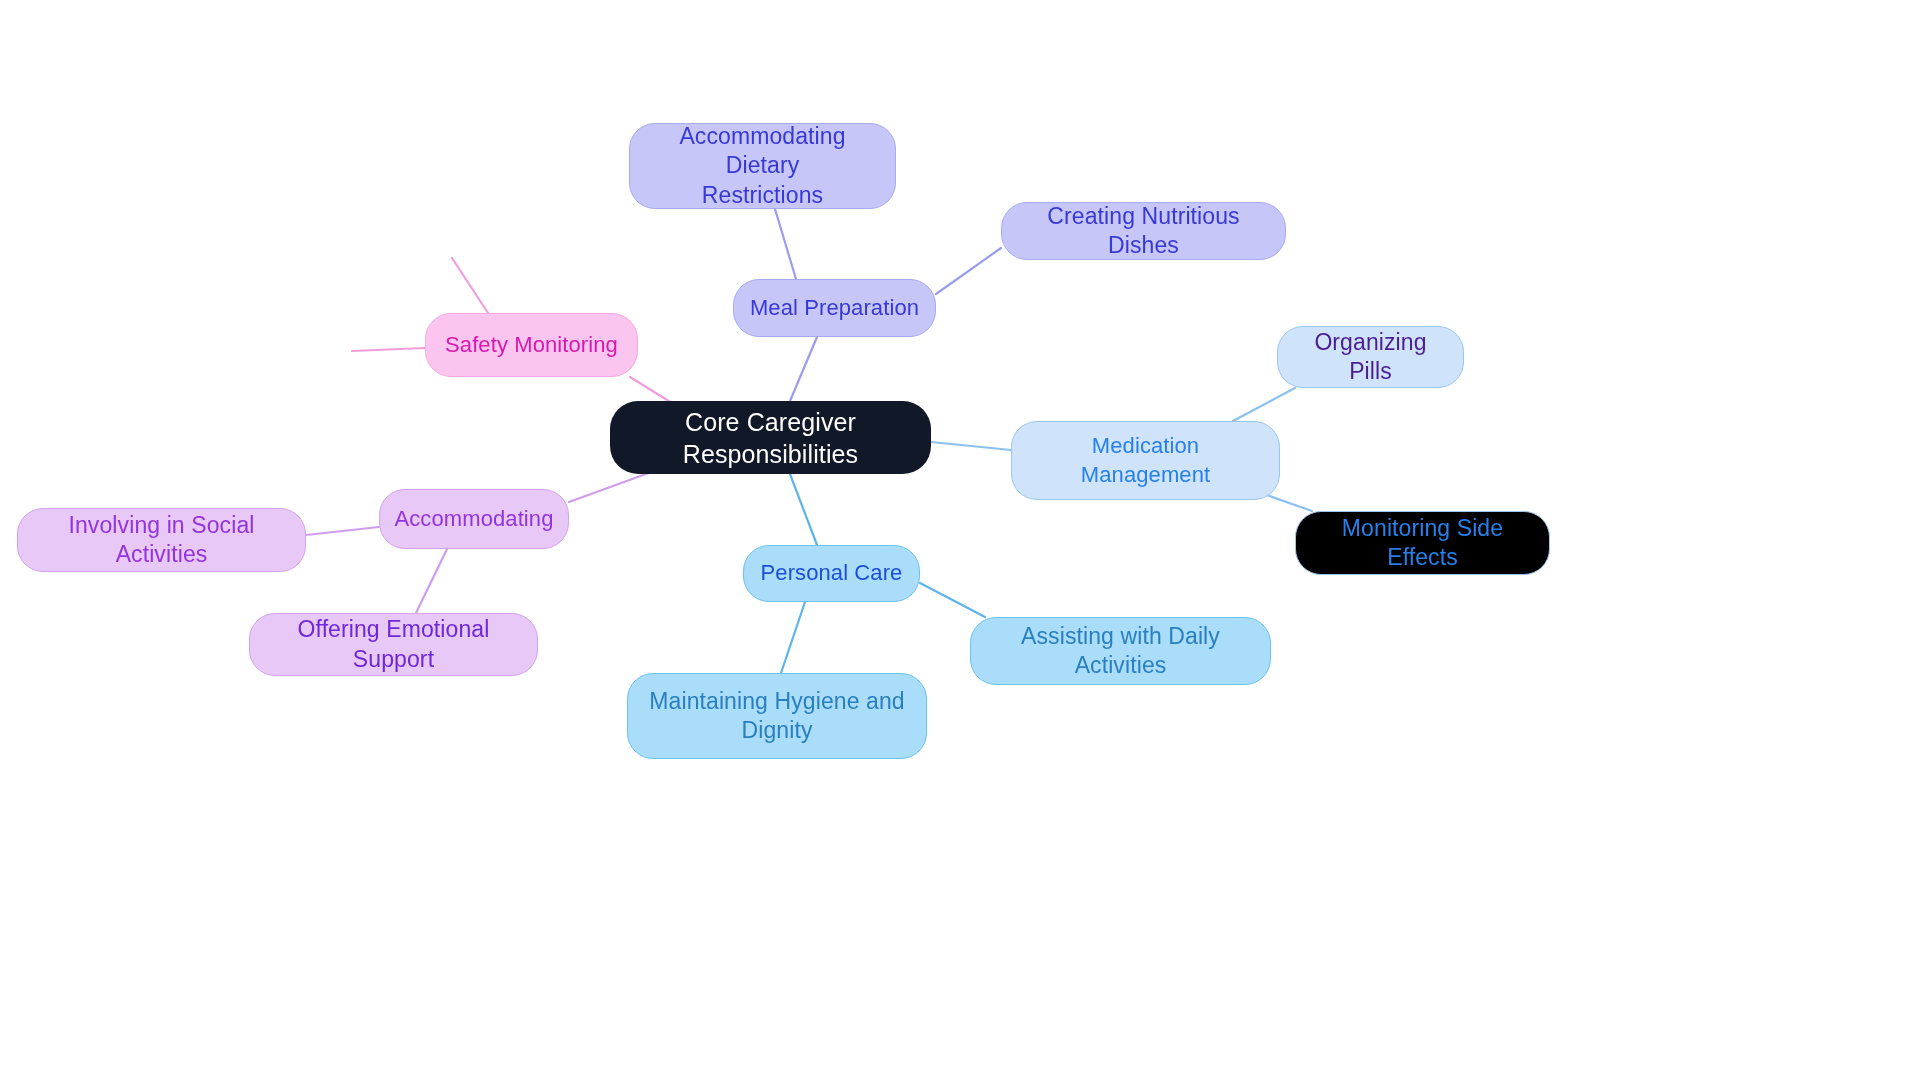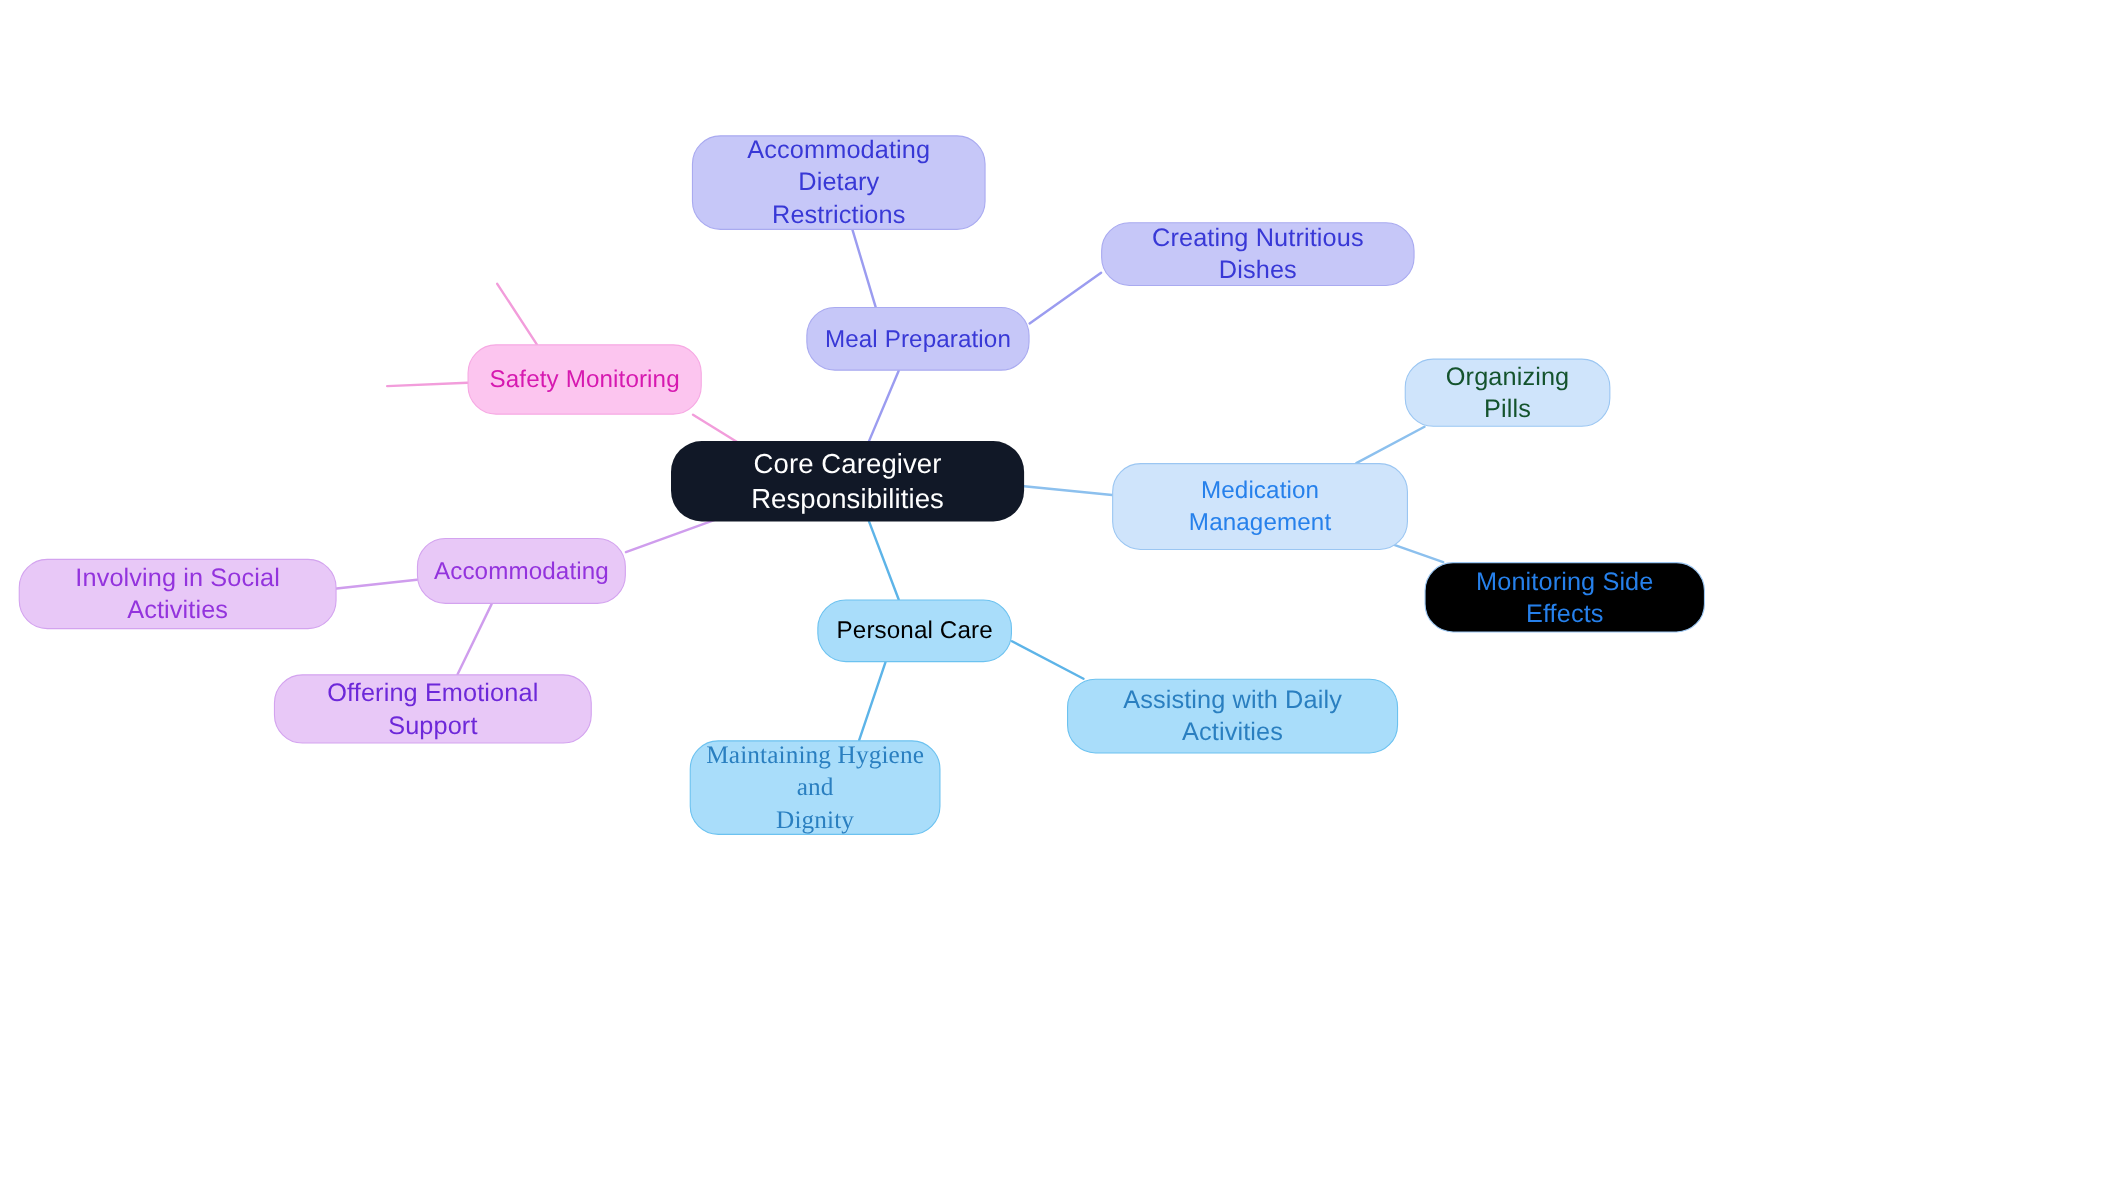--- a/index.html
+++ b/index.html
@@ -72,26 +72,26 @@
       <line x1="805" y1="602" x2="781" y2="673" stroke="#5db4e8" stroke-width="2.2" stroke-linecap="round"></line>
       <line x1="668" y1="466" x2="569" y2="502" stroke="#cf9ded" stroke-width="2.2" stroke-linecap="round"></line>
       <line x1="379" y1="527" x2="306" y2="535" stroke="#cf9ded" stroke-width="2.2" stroke-linecap="round"></line>
       <line x1="447" y1="549" x2="416" y2="613" stroke="#cf9ded" stroke-width="2.2" stroke-linecap="round"></line>
     </svg>
   <div id="nodes">
       <div class="node root" style="left: 610px; top: 401px; width: 321px; height: 73px; background: rgb(17, 24, 39); color: rgb(255, 255, 255); border-color: rgb(17, 24, 39);"><span>Core Caregiver Responsibilities</span></div>
       <div class="node branch" style="left: 425px; top: 313px; width: 213px; height: 64px; background: rgb(252, 197, 239); color: rgb(214, 25, 176); border-color: rgb(246, 169, 227);"><span>Safety Monitoring</span></div>
       <div class="node branch" style="left: 733px; top: 279px; width: 203px; height: 58px; background: rgb(198, 199, 248); color: rgb(56, 56, 214); border-color: rgb(169, 170, 240);"><span>Meal Preparation</span></div>
       <div class="node branch" style="left: 1011px; top: 421px; width: 269px; height: 79px; background: rgb(207, 228, 251); color: rgb(38, 128, 235); border-color: rgb(155, 198, 242);"><span>Medication Management</span></div>
-      <div class="node branch" style="left: 743px; top: 545px; width: 177px; height: 57px; background: rgb(169, 221, 250); color: #000000; border-color: rgb(108, 194, 240);"><span>Personal Care</span></div>
+      <div class="node branch" style="left: 743px; top: 545px; width: 177px; height: 57px; background: rgb(169, 221, 250); color: #1d4ed8; border-color: rgb(108, 194, 240);"><span>Personal Care</span></div>
       <div class="node branch" style="left: 379px; top: 489px; width: 190px; height: 60px; background: rgb(232, 200, 247); color: rgb(147, 51, 221); border-color: rgb(211, 163, 239);"><span>Accommodating</span></div>
       <div class="node leaf" style="left: 629px; top: 123px; width: 267px; height: 86px; background: rgb(198, 199, 248); color: rgb(56, 56, 214); border-color: rgb(169, 170, 240);"><span>Accommodating Dietary
 Restrictions</span></div>
       <div class="node leaf" style="left: 1001px; top: 202px; width: 285px; height: 58px; background: rgb(198, 199, 248); color: rgb(56, 56, 214); border-color: rgb(169, 170, 240);"><span>Creating Nutritious Dishes</span></div>
-      <div class="node leaf" style="left: 1277px; top: 326px; width: 187px; height: 62px; background: rgb(207, 228, 251); color: #14532d; border-color: rgb(155, 198, 242);"><span>Organizing Pills</span></div>
+      <div class="node leaf" style="left: 1277px; top: 326px; width: 187px; height: 62px; background: rgb(207, 228, 251); color: #4c1d95; border-color: rgb(155, 198, 242);"><span>Organizing Pills</span></div>
       <div class="node leaf" style="left: 1295px; top: 511px; width: 255px; height: 64px; background: #000000; color: rgb(38, 128, 235); border-color: rgb(155, 198, 242);"><span>Monitoring Side Effects</span></div>
       <div class="node leaf" style="left: 970px; top: 617px; width: 301px; height: 68px; background: rgb(169, 221, 250); color: rgb(42, 127, 192); border-color: rgb(108, 194, 240); text-align: center;"><span>Assisting with Daily Activities</span></div>
-      <div class="node leaf" style="left: 627px; top: 673px; width: 228px; height: 86px; background: rgb(169, 221, 250); color: rgb(42, 127, 192); border-color: rgb(108, 194, 240); font-family: Liberation Serif, serif;"><span>Maintaining Hygiene and
+      <div class="node leaf" style="left: 627px; top: 673px; width: 300px; height: 86px; background: rgb(169, 221, 250); color: rgb(42, 127, 192); border-color: rgb(108, 194, 240);"><span>Maintaining Hygiene and
 Dignity</span></div>
       <div class="node leaf" style="left: 17px; top: 508px; width: 289px; height: 64px; background: rgb(232, 200, 247); color: rgb(147, 51, 221); border-color: rgb(211, 163, 239);"><span>Involving in Social Activities</span></div>
       <div class="node leaf" style="left: 249px; top: 613px; width: 289px; height: 63px; background: rgb(232, 200, 247); color: #6d28d9; border-color: rgb(211, 163, 239);"><span>Offering Emotional Support</span></div>
     </div>
 </div>
 
 </body></html>

